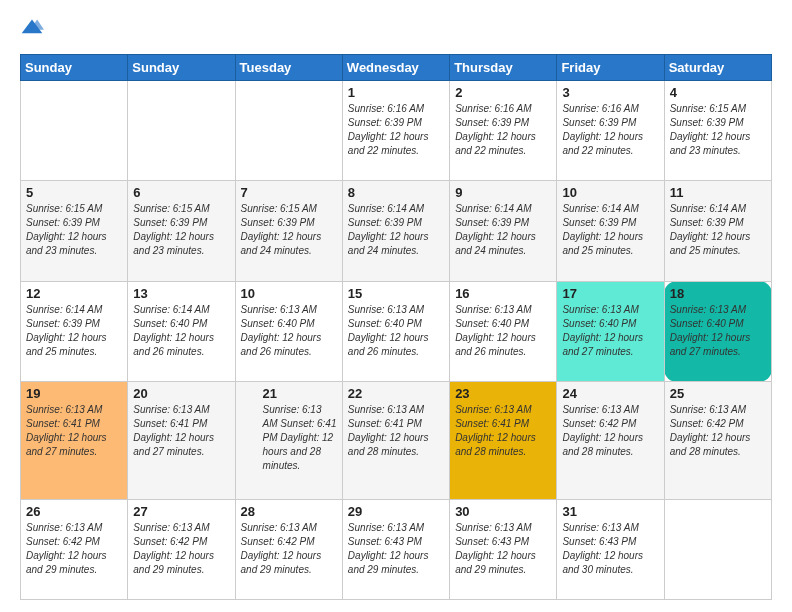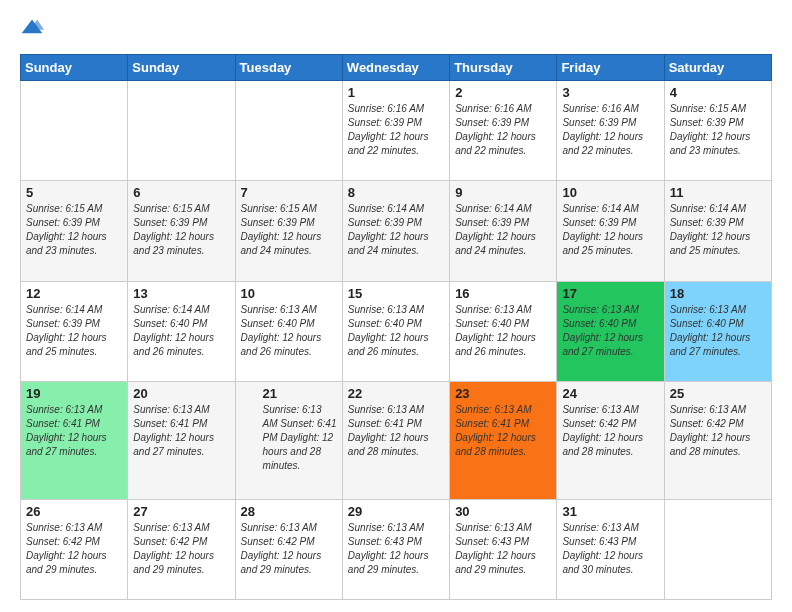--- a/index.html
+++ b/index.html
@@ -241,37 +241,37 @@
 Daylight: 12 hours
 and 26 minutes.</div>
           </td>
           <td style="background: rgb(255, 255, 255);">
             <span class="day-num">16</span>
             <div class="day-info">Sunrise: 6:13 AM
 Sunset: 6:40 PM
 Daylight: 12 hours
 and 26 minutes.</div>
           </td>
-          <td style="background: #22c55e; margin-left: 8px;">
+          <td style="background: #5eead4; margin-left: 8px;">
             <span class="day-num">17</span>
             <div class="day-info">Sunrise: 6:13 AM
 Sunset: 6:40 PM
 Daylight: 12 hours
 and 27 minutes.</div>
           </td>
-          <td style="background: #7dd3fc;">
+          <td style="background: #14b8a6; border-radius: 13px;">
             <span class="day-num">18</span>
             <div class="day-info">Sunrise: 6:13 AM
 Sunset: 6:40 PM
 Daylight: 12 hours
 and 27 minutes.</div>
           </td>
         </tr>
         <tr>
-          <td style="background: #86efac;">
+          <td style="background: #fdba74;">
             <span class="day-num">19</span>
             <div class="day-info">Sunrise: 6:13 AM
 Sunset: 6:41 PM
 Daylight: 12 hours
 and 27 minutes.</div>
           </td>
           <td style="background: rgb(245, 245, 245);">
             <span class="day-num">20</span>
             <div class="day-info">Sunrise: 6:13 AM
 Sunset: 6:41 PM
@@ -285,21 +285,21 @@
 Daylight: 12 hours
 and 28 minutes.</div>
           </td>
           <td style="background: rgb(245, 245, 245);">
             <span class="day-num">22</span>
             <div class="day-info">Sunrise: 6:13 AM
 Sunset: 6:41 PM
 Daylight: 12 hours
 and 28 minutes.</div>
           </td>
-          <td style="background: #f97316;">
+          <td style="background: #eab308;">
             <span class="day-num">23</span>
             <div class="day-info">Sunrise: 6:13 AM
 Sunset: 6:41 PM
 Daylight: 12 hours
 and 28 minutes.</div>
           </td>
           <td style="background: rgb(245, 245, 245);">
             <span class="day-num">24</span>
             <div class="day-info">Sunrise: 6:13 AM
 Sunset: 6:42 PM

